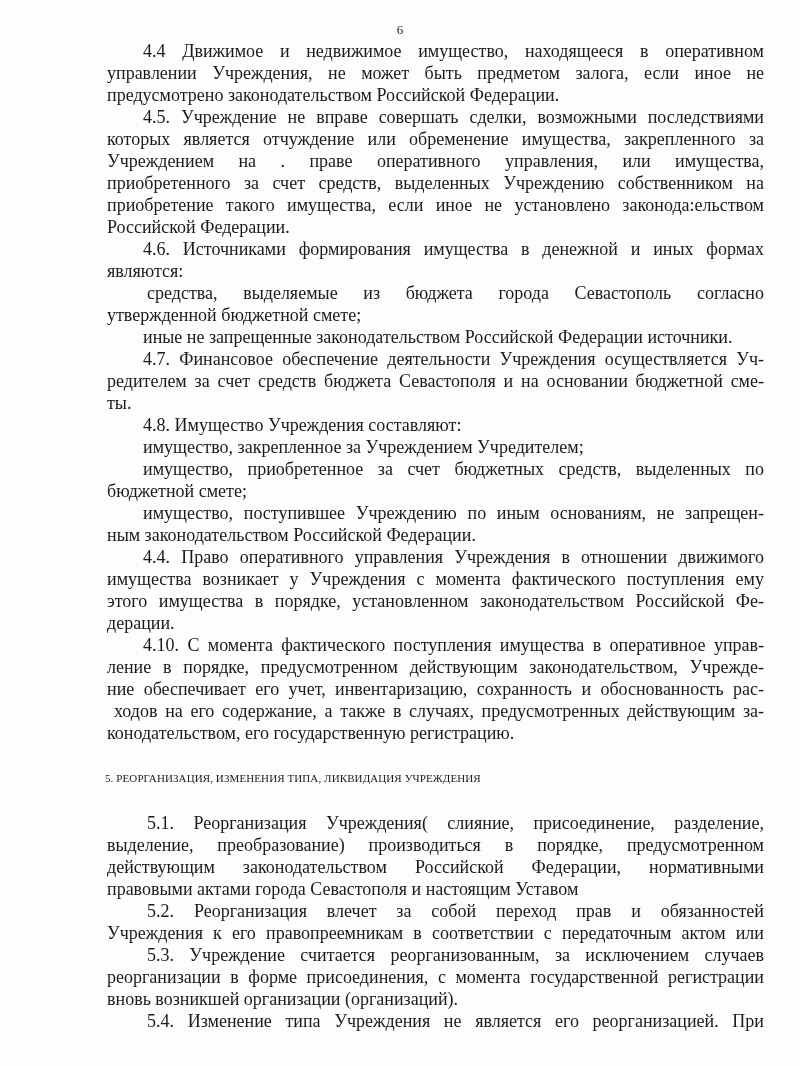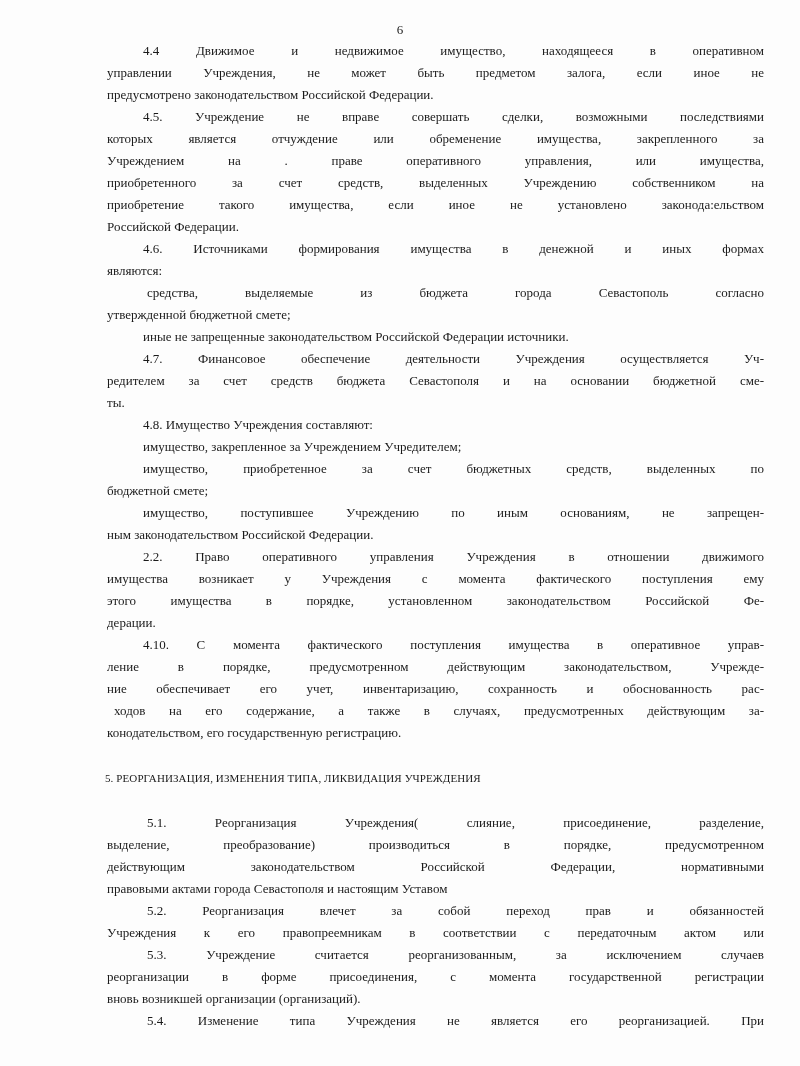--- a/index.html
+++ b/index.html
@@ -9,21 +9,21 @@
     background: #fdfdfd;
     font-family: "Liberation Serif", "DejaVu Serif", serif;
     color: #1a1a1a;
   }
   .page-num {
     position: absolute; top: 22px; left: 0; width: 800px; text-align: center;
     font-size: 13px; color: #222;
   }
   .lines { position: absolute; left: 107px; top: 40px; width: 657px; }
   .ln {
-    height: 22px; line-height: 22px; font-size: 13px;
+    height: 22px; line-height: 22px; font-size: 18px;
     white-space: nowrap; overflow: visible;
     text-align: justify; text-align-last: justify;
   }
   .ln.last { text-align-last: left; }
   .ln.ind { padding-left: 36px; }
   .ln.ind2 { padding-left: 40px; }
   .gap { height: 22px; }
   .heading {
     height: 24px; line-height: 24px; font-size: 11px; letter-spacing: 0.1px;
     margin-left: -2px; text-align-last: left;
@@ -69,21 +69,21 @@
     <div>
       <div class="ln ind last">4.8. Имущество Учреждения составляют:</div>
       <div class="ln ind last">имущество, закрепленное за Учреждением Учредителем;</div>
       <div class="ln ind" style="white-space: normal;">имущество, приобретенное за счет бюджетных средств, выделенных по</div>
       <div class="ln last">бюджетной смете;</div>
       <div class="ln ind" style="white-space: normal;">имущество, поступившее Учреждению по иным основаниям, не запрещен-</div>
       <div class="ln last">ным законодательством Российской Федерации.</div>
     </div>
 
     <div>
-      <div class="ln ind" style="white-space: normal;">2.2. Право оперативного управления Учреждения в отношении движимого</div>
+      <div class="ln ind" style="white-space: normal;">4.4. Право оперативного управления Учреждения в отношении движимого</div>
       <div class="ln" style="white-space: normal;">имущества возникает у Учреждения с момента фактического поступления ему</div>
       <div class="ln" style="white-space: normal;">этого имущества в порядке, установленном законодательством Российской Фе-</div>
       <div class="ln last">дерации.</div>
     </div>
 
     <div>
       <div class="ln ind" style="white-space: normal;">4.10. С момента фактического поступления имущества в оперативное управ-</div>
       <div class="ln" style="white-space: normal;">ление в порядке, предусмотренном действующим законодательством, Учрежде-</div>
       <div class="ln" style="white-space: normal;">ние обеспечивает его учет, инвентаризацию, сохранность и обоснованность рас-</div>
       <div class="ln" style="white-space: normal; margin-left: 7px;">ходов на его содержание, а также в случаях, предусмотренных действующим за-</div>

